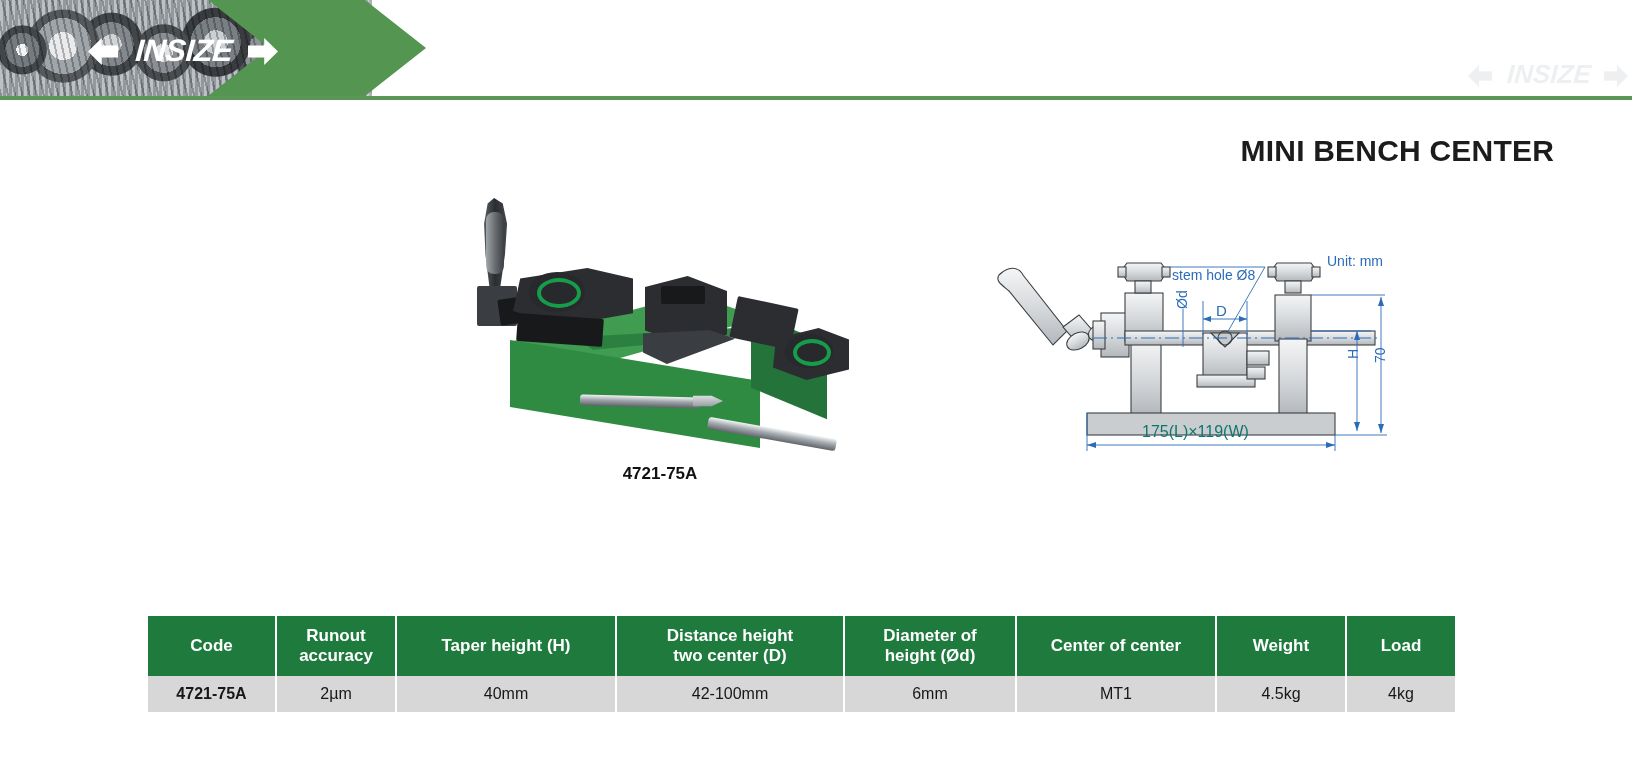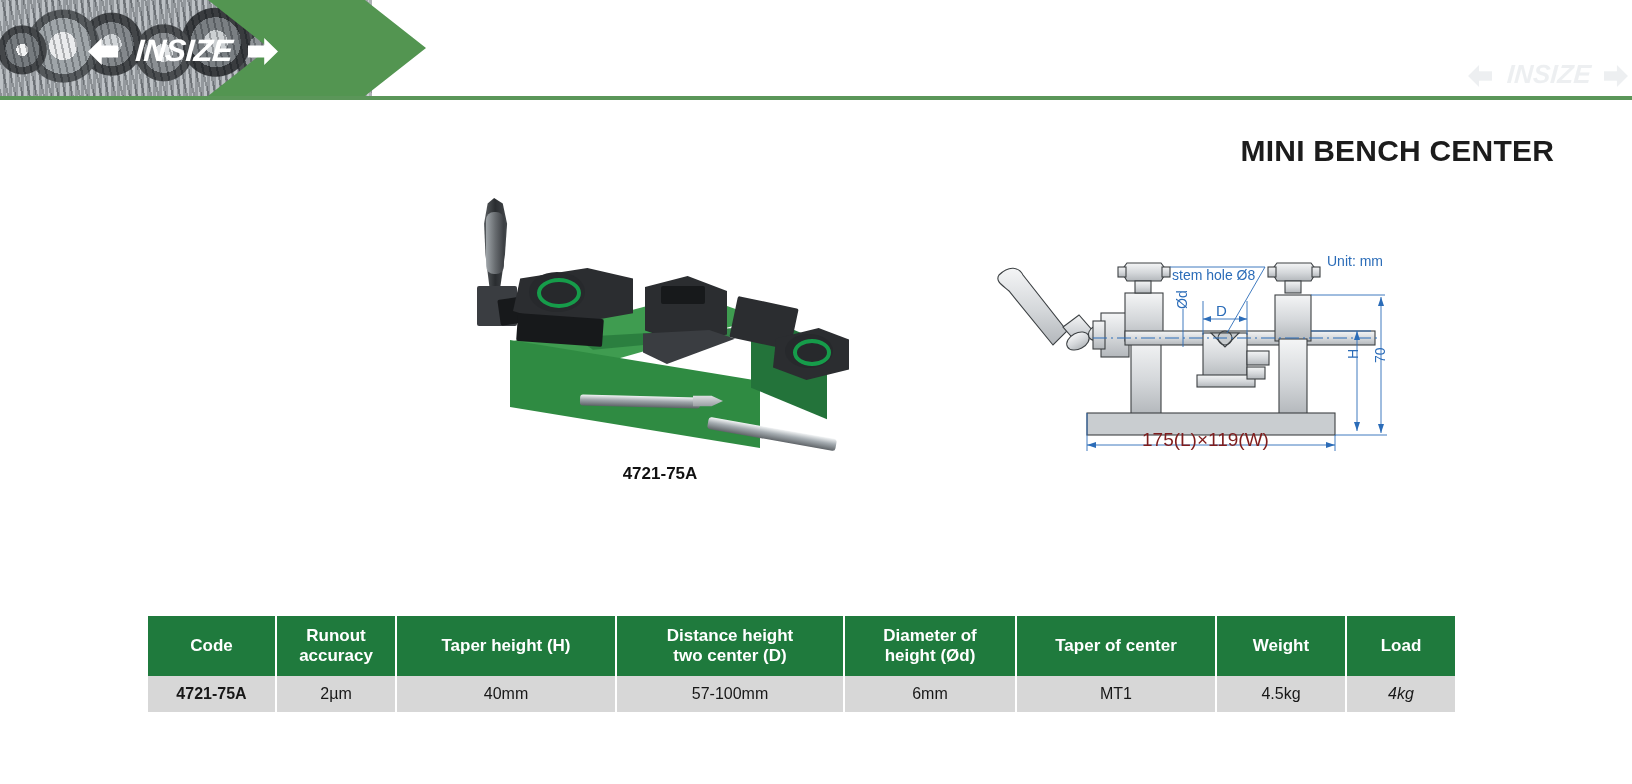--- a/index.html
+++ b/index.html
@@ -106,32 +106,32 @@
   .tsvg{position:absolute;left:0;top:0;}
   .unit{position:absolute;left:352px;top:7px;font-size:14px;color:#2b6cb8;margin-top:11px;}
   .lbl-stem{position:absolute;left:197px;top:15px;font-size:14px;color:#2b6cb8;white-space:nowrap;margin-top:17px;}
   .lbl-D{position:absolute;left:241px;top:67px;font-size:15px;color:#2b6cb8;}
   .lbl-od{position:absolute;left:199px;top:74px;font-size:14px;color:#2b6cb8;
     transform:rotate(-90deg);transform-origin:left top;}
   .lbl-H{position:absolute;left:370px;top:124px;font-size:14px;color:#2b6cb8;
     transform:rotate(-90deg);transform-origin:left top;}
   .lbl-70{position:absolute;left:397px;top:128px;font-size:14px;color:#2b6cb8;
     transform:rotate(-90deg);transform-origin:left top;}
-  .lbl-lw{position:absolute;left:167px;top:194px;font-size:19px;color:#7f1d1d;white-space:nowrap;}
+  .lbl-lw{position:absolute;left:167px;top:188px;font-size:16px;color:#0f766e;white-space:nowrap;}
 
   
   .tbl{position:absolute;left:148px;top:616px;width:1307px;border-collapse:collapse;
     table-layout:fixed;}
   .tbl th{background:#1f7a3d;color:#ffffff;font-size:17px;font-weight:bold;
     text-align:center;padding:8px 4px;line-height:1.18;
     border-right:2px solid #ffffff;vertical-align:middle;height:44px;}
   .tbl th:last-child{border-right:none;}
   .tbl td{background:#d7d7d7;color:#171717;font-size:16px;text-align:center;
     padding:5px 4px;border-right:2px solid #ffffff;height:26px;}
-  .tbl td:last-child{border-right:none;font-style:italic;}
+  .tbl td:last-child{border-right:none;}
   .tbl td.code{font-weight:bold;}
 </style>
 </head>
 <body>
 
 <div class="page">
 
   <div class="header">
     <div class="header-photo">
       <div class="mach"></div>
@@ -305,36 +305,36 @@
         </th>
         <th>
           <span>Distance height</span><br>
           <span>two center (D)</span>
         </th>
         <th>
           <span>Diameter of</span><br>
           <span>height (Ød)</span>
         </th>
         <th>
-          <span>Taper of center</span>
+          <span>Center of center</span>
         </th>
         <th>
           <span>Weight</span>
         </th>
         <th>
           <span>Load</span>
         </th>
       </tr>
     </thead>
     <tbody>
       <tr>
         <td class="code">4721-75A</td>
         <td>2µm</td>
         <td>40mm</td>
-        <td>57-100mm</td>
+        <td>42-100mm</td>
         <td>6mm</td>
         <td>MT1</td>
         <td>4.5kg</td>
         <td>4kg</td>
       </tr>
     </tbody>
   </table>
 
 </div>
 

